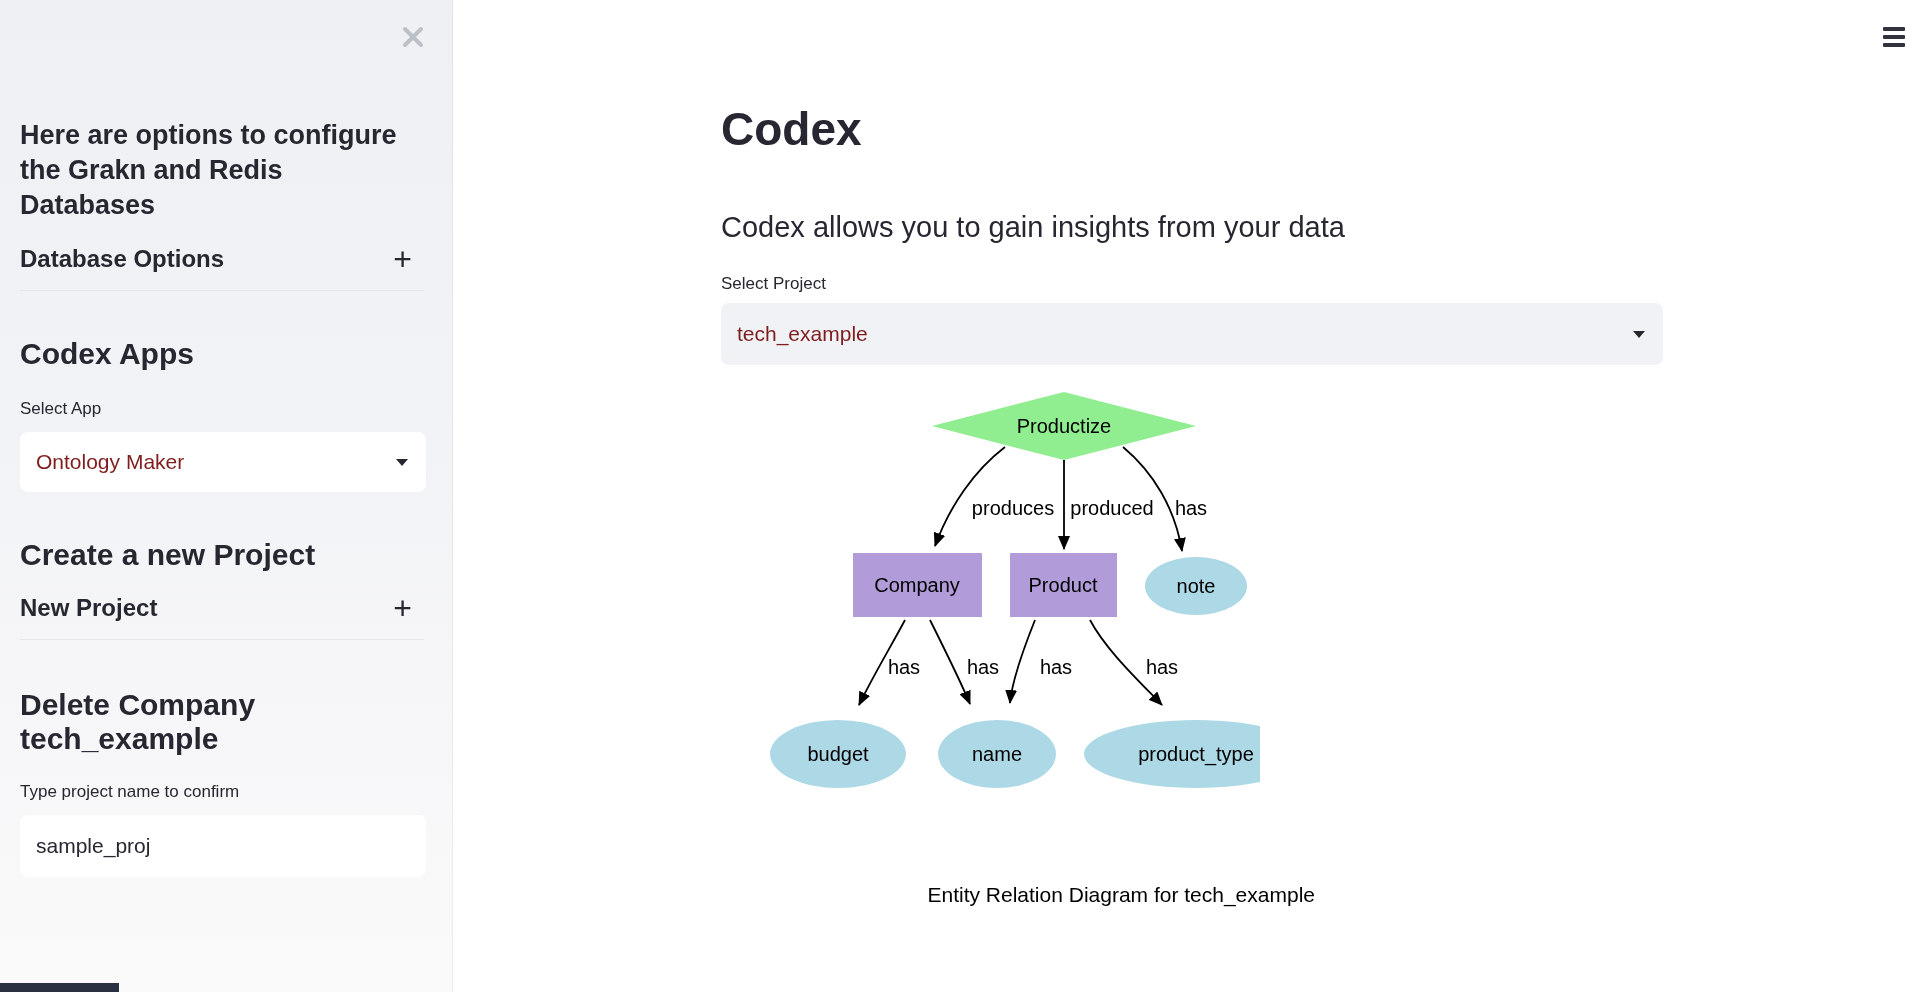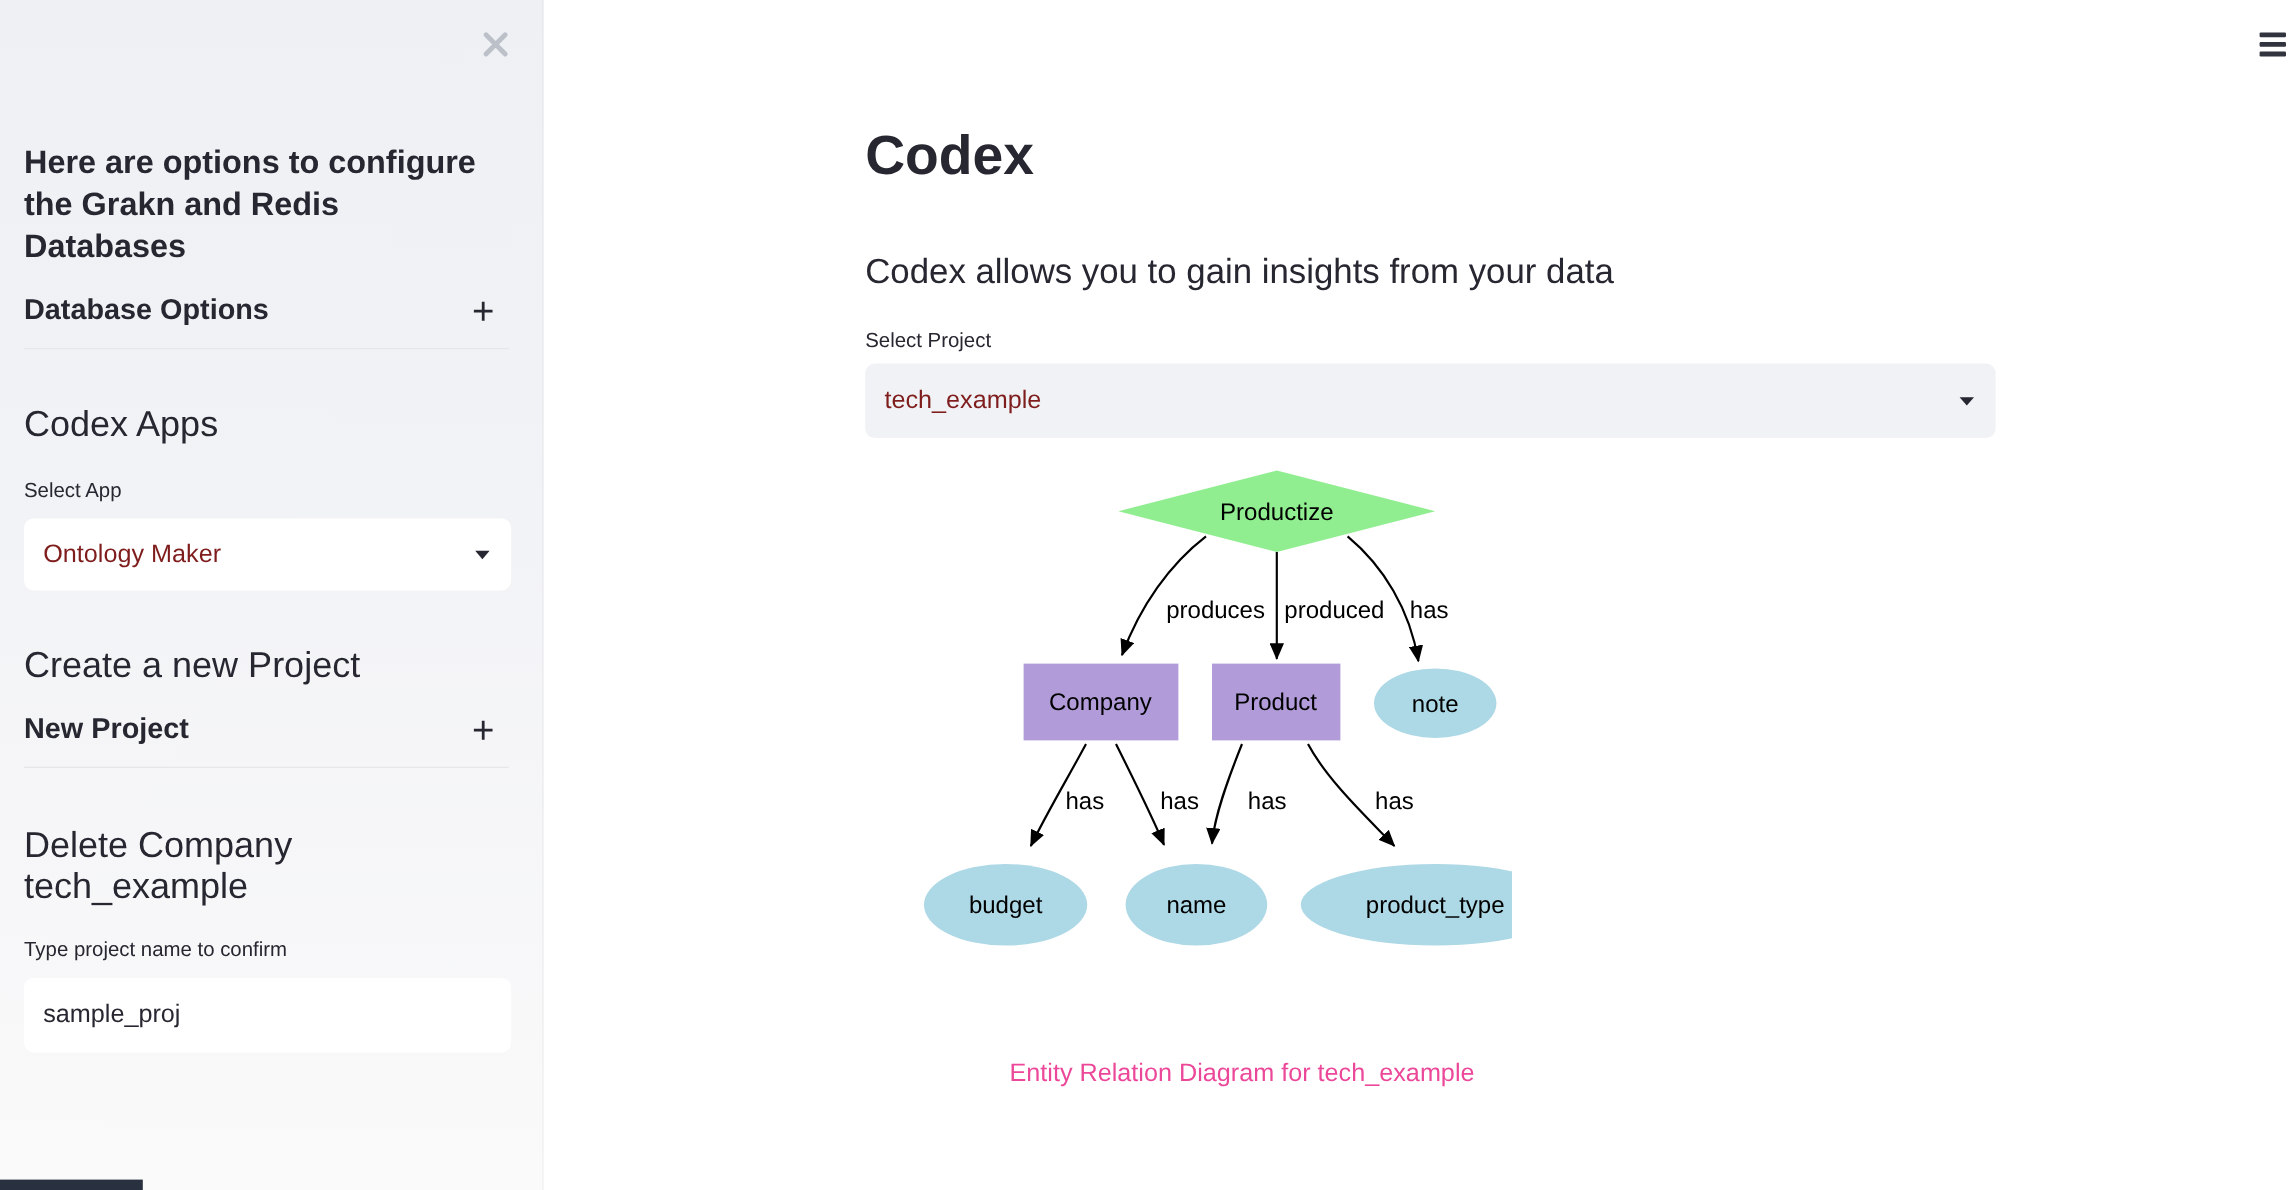--- a/index.html
+++ b/index.html
@@ -17,21 +17,21 @@
 
   .sb-intro { padding-top:118px; font-size:27px; font-weight:700; line-height:1.3;
     color:#262730; width:400px; }
 
   .expander-row { display:flex; align-items:center; justify-content:space-between;
     margin-top:22px; padding-bottom:17px; border-bottom:1px solid #e4e6ea; cursor:pointer;text-align:center; }
   .expander-label { font-size:24px; font-weight:600; color:#262730; }
   .plus-icon { font-size:32px; font-weight:400; color:#262730; line-height:20px;
     padding-right:12px; }
 
-  .sb-heading { font-size:30px; font-weight:400; color:#262730; }
+  .sb-heading { font-size:30px; font-weight:700; color:#262730; }
   .sb-heading.apps { margin-top:46px; }
   .sb-heading.create { margin-top:46px; }
   .sb-heading.delete { margin-top:48px; }
 
   .widget-label { font-size:17px; color:#262730; }
   .apps-label { margin-top:28px; }
   .confirm-label { margin-top:26px; }
 
   .selectbox { margin-top:13px; height:60px; border-radius:8px; display:flex;
     align-items:center; justify-content:space-between; padding:0 18px 0 16px;
@@ -58,21 +58,21 @@
 
   .content { margin-left:268px; width:942px; padding-top:104px; }
   .page-title { font-size:46px; font-weight:700; color:#262730; line-height:1.1; }
   .page-subtitle { margin-top:55px; font-size:29px; font-weight:400;
     color:#262730; line-height:1.2; }
   .project-label { margin-top:30px; }
   .selectbox.gray { background:#f0f2f6; width:942px; height:62px; margin-top:9px; }
 
   .diagram-svg { display:block; margin-top:25px; margin-left:39px; }
   .diagram-caption { margin-top:93px; width:560px; margin-left:34px;
-    text-align:center; font-size:21px; color:#ec4899; }
+    text-align:right; font-size:21px; color:#000000; }
 
   .node-label { font-size:20px; fill:#000000; text-anchor:middle; }
   .edge-label { font-size:20px; fill:#000000; text-anchor:middle; }
   .edge { fill:none; stroke:#000000; stroke-width:1.8px; }
 </style>
 </head>
 <body>
 
 <aside class="sidebar">
   <div class="close-btn">

